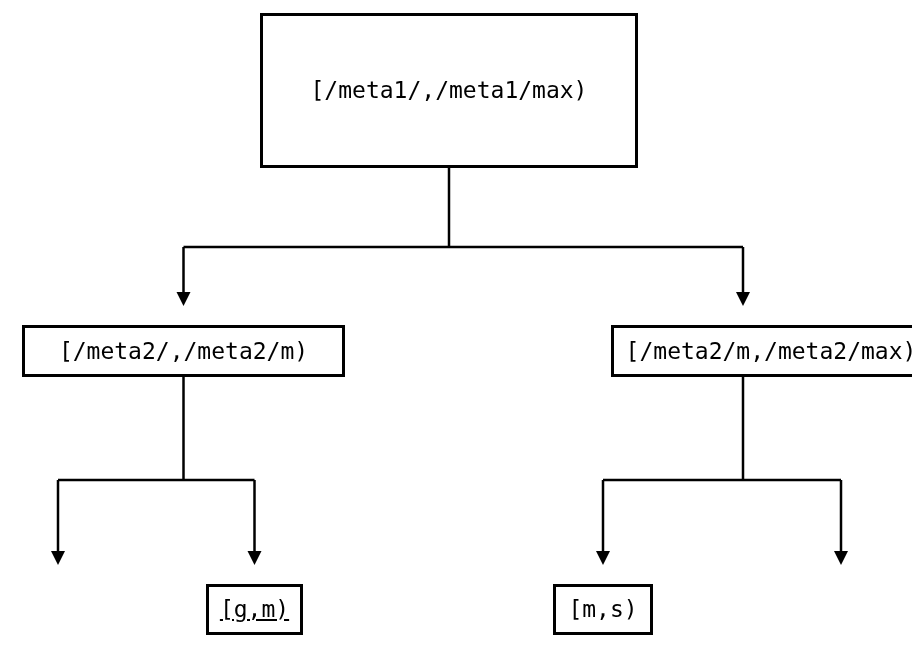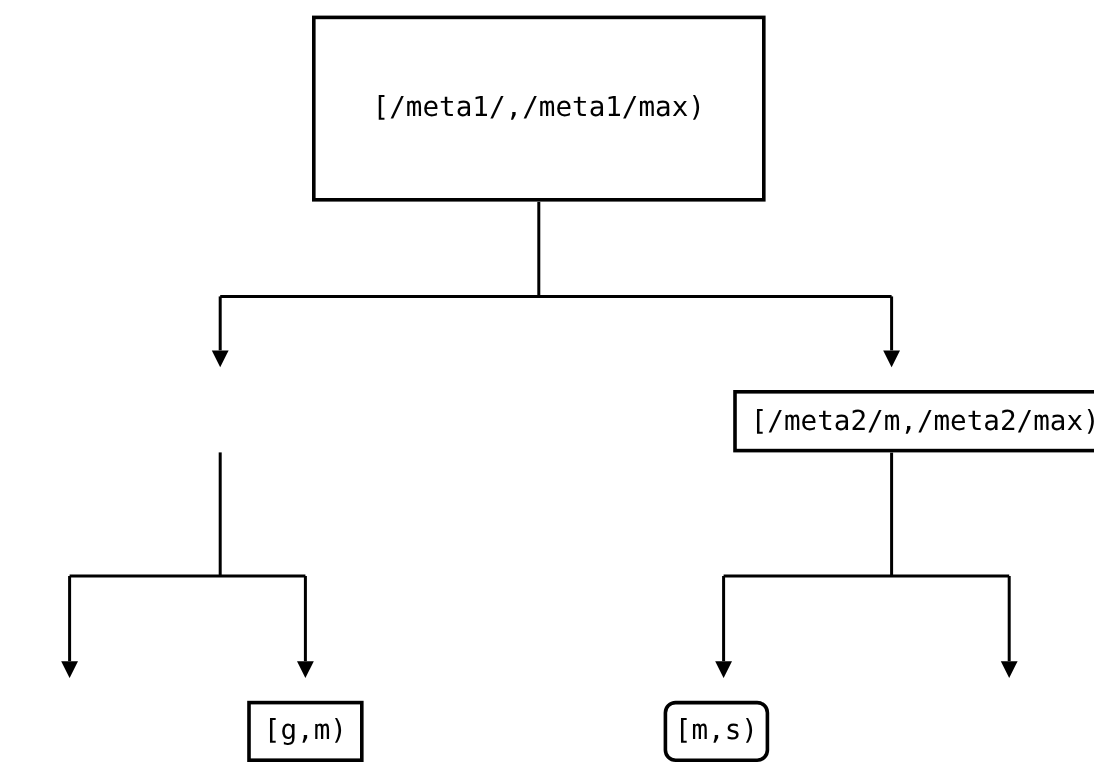--- a/index.html
+++ b/index.html
@@ -39,22 +39,22 @@
     align-items: center;
     justify-content: center;
     font-size: 23px;
     white-space: pre;
     line-height: 1;
   }
   .n-root { left: 260px; top: 13px;  width: 378px; height: 155px; }
   .n-l    { left: 22px;  top: 325px; width: 323px; height: 52px; }
   .n-r    { left: 583px; top: 325px; width: 320px; height: 52px; margin-left: 28px; }
   .n-ll   { left: 8px;   top: 584px; width: 100px; height: 51px; }
-  .n-lr   { left: 206px; top: 584px; width: 97px;  height: 51px; }
-  .n-rl   { left: 553px; top: 584px; width: 88px; height: 51px; border-radius: 10px; }
+  .n-lr   { left: 206px; top: 584px; width: 97px;  height: 51px; text-decoration: underline; }
+  .n-rl   { left: 553px; top: 584px; width: 100px; height: 51px; }
   .n-rr   { left: 777px; top: 584px; width: 128px; height: 51px; }
 </style>
 </head>
 <body>
 
 <div class="stage">
 
   <svg class="edges" width="912" height="652" viewBox="0 0 912 652" aria-hidden="true">
 
     <g>
@@ -89,20 +89,21 @@
     </g>
 
     <g>
       <path d="M841 480 V551"></path>
       <polygon points="834,551 848,551 841,565"></polygon>
     </g>
   </svg>
 
   <div class="node n-root">[/meta1/,/meta1/max)</div>
 
+  <div class="node n-l">[/meta2/,/meta2/m)</div>
 
   <div class="node n-r">[/meta2/m,/meta2/max)</div>
 
 
   <div class="node n-lr">[g,m)</div>
 
   <div class="node n-rl">[m,s)</div>
 
 
 </div>

